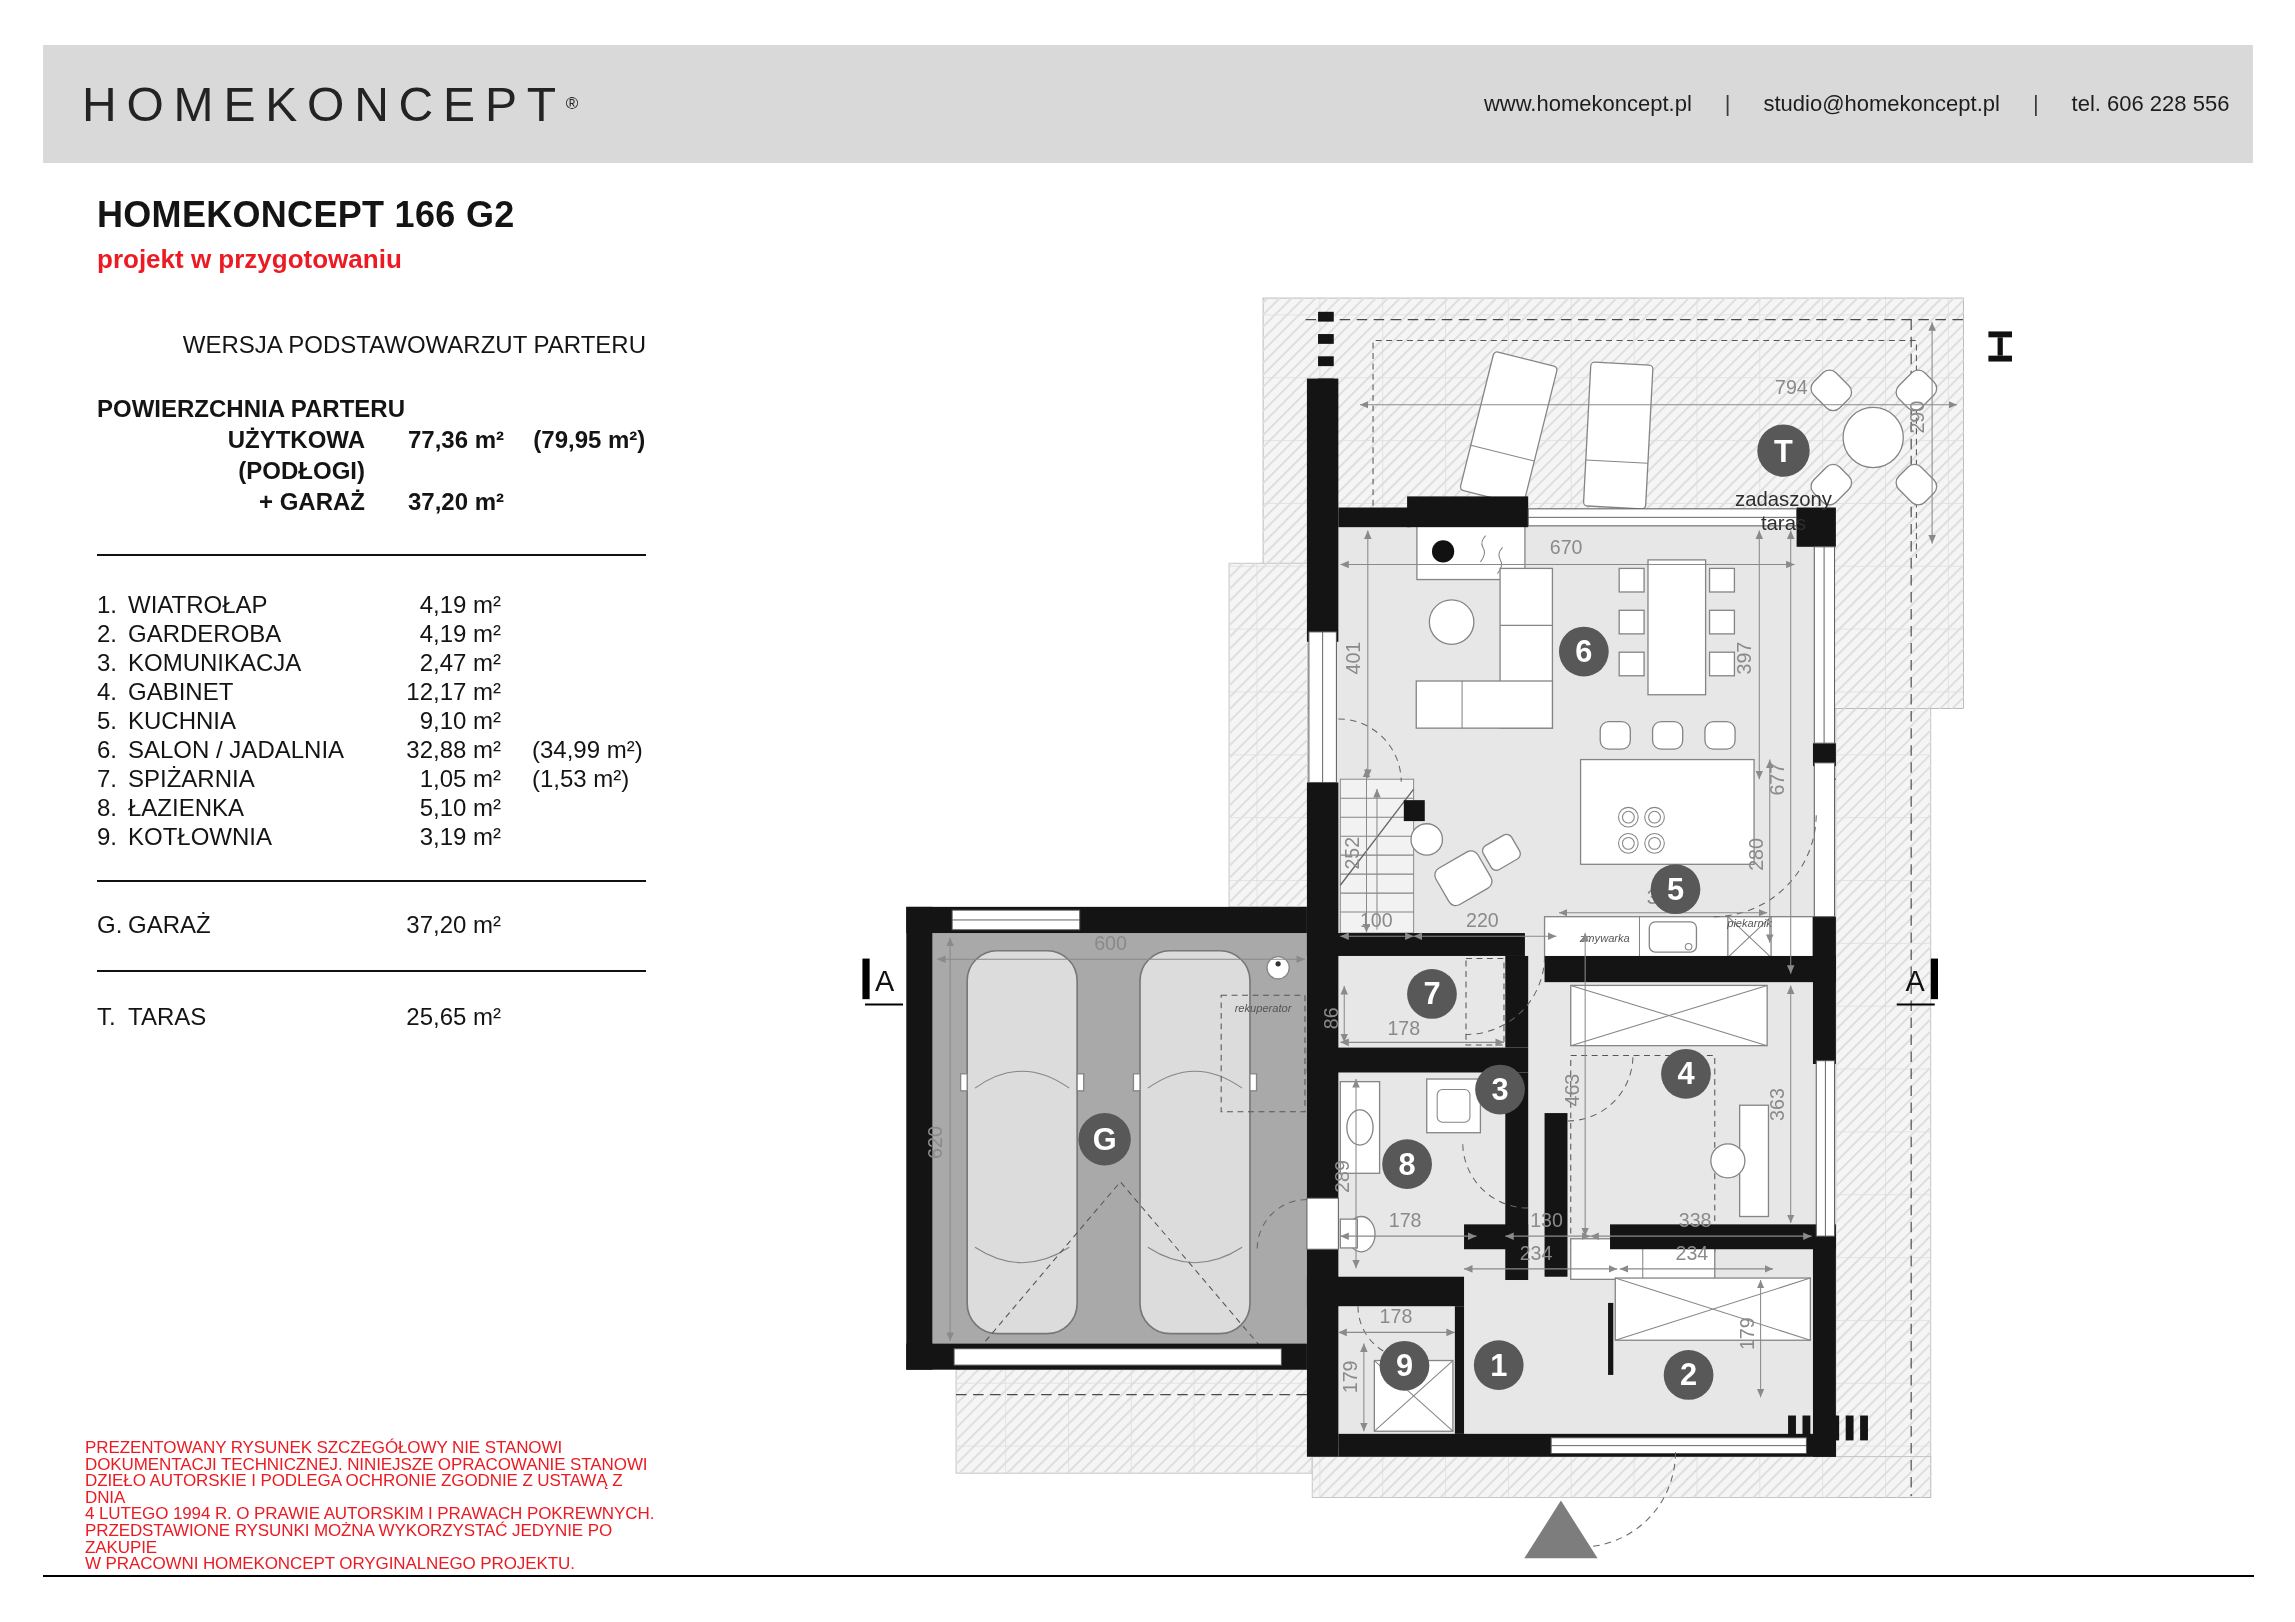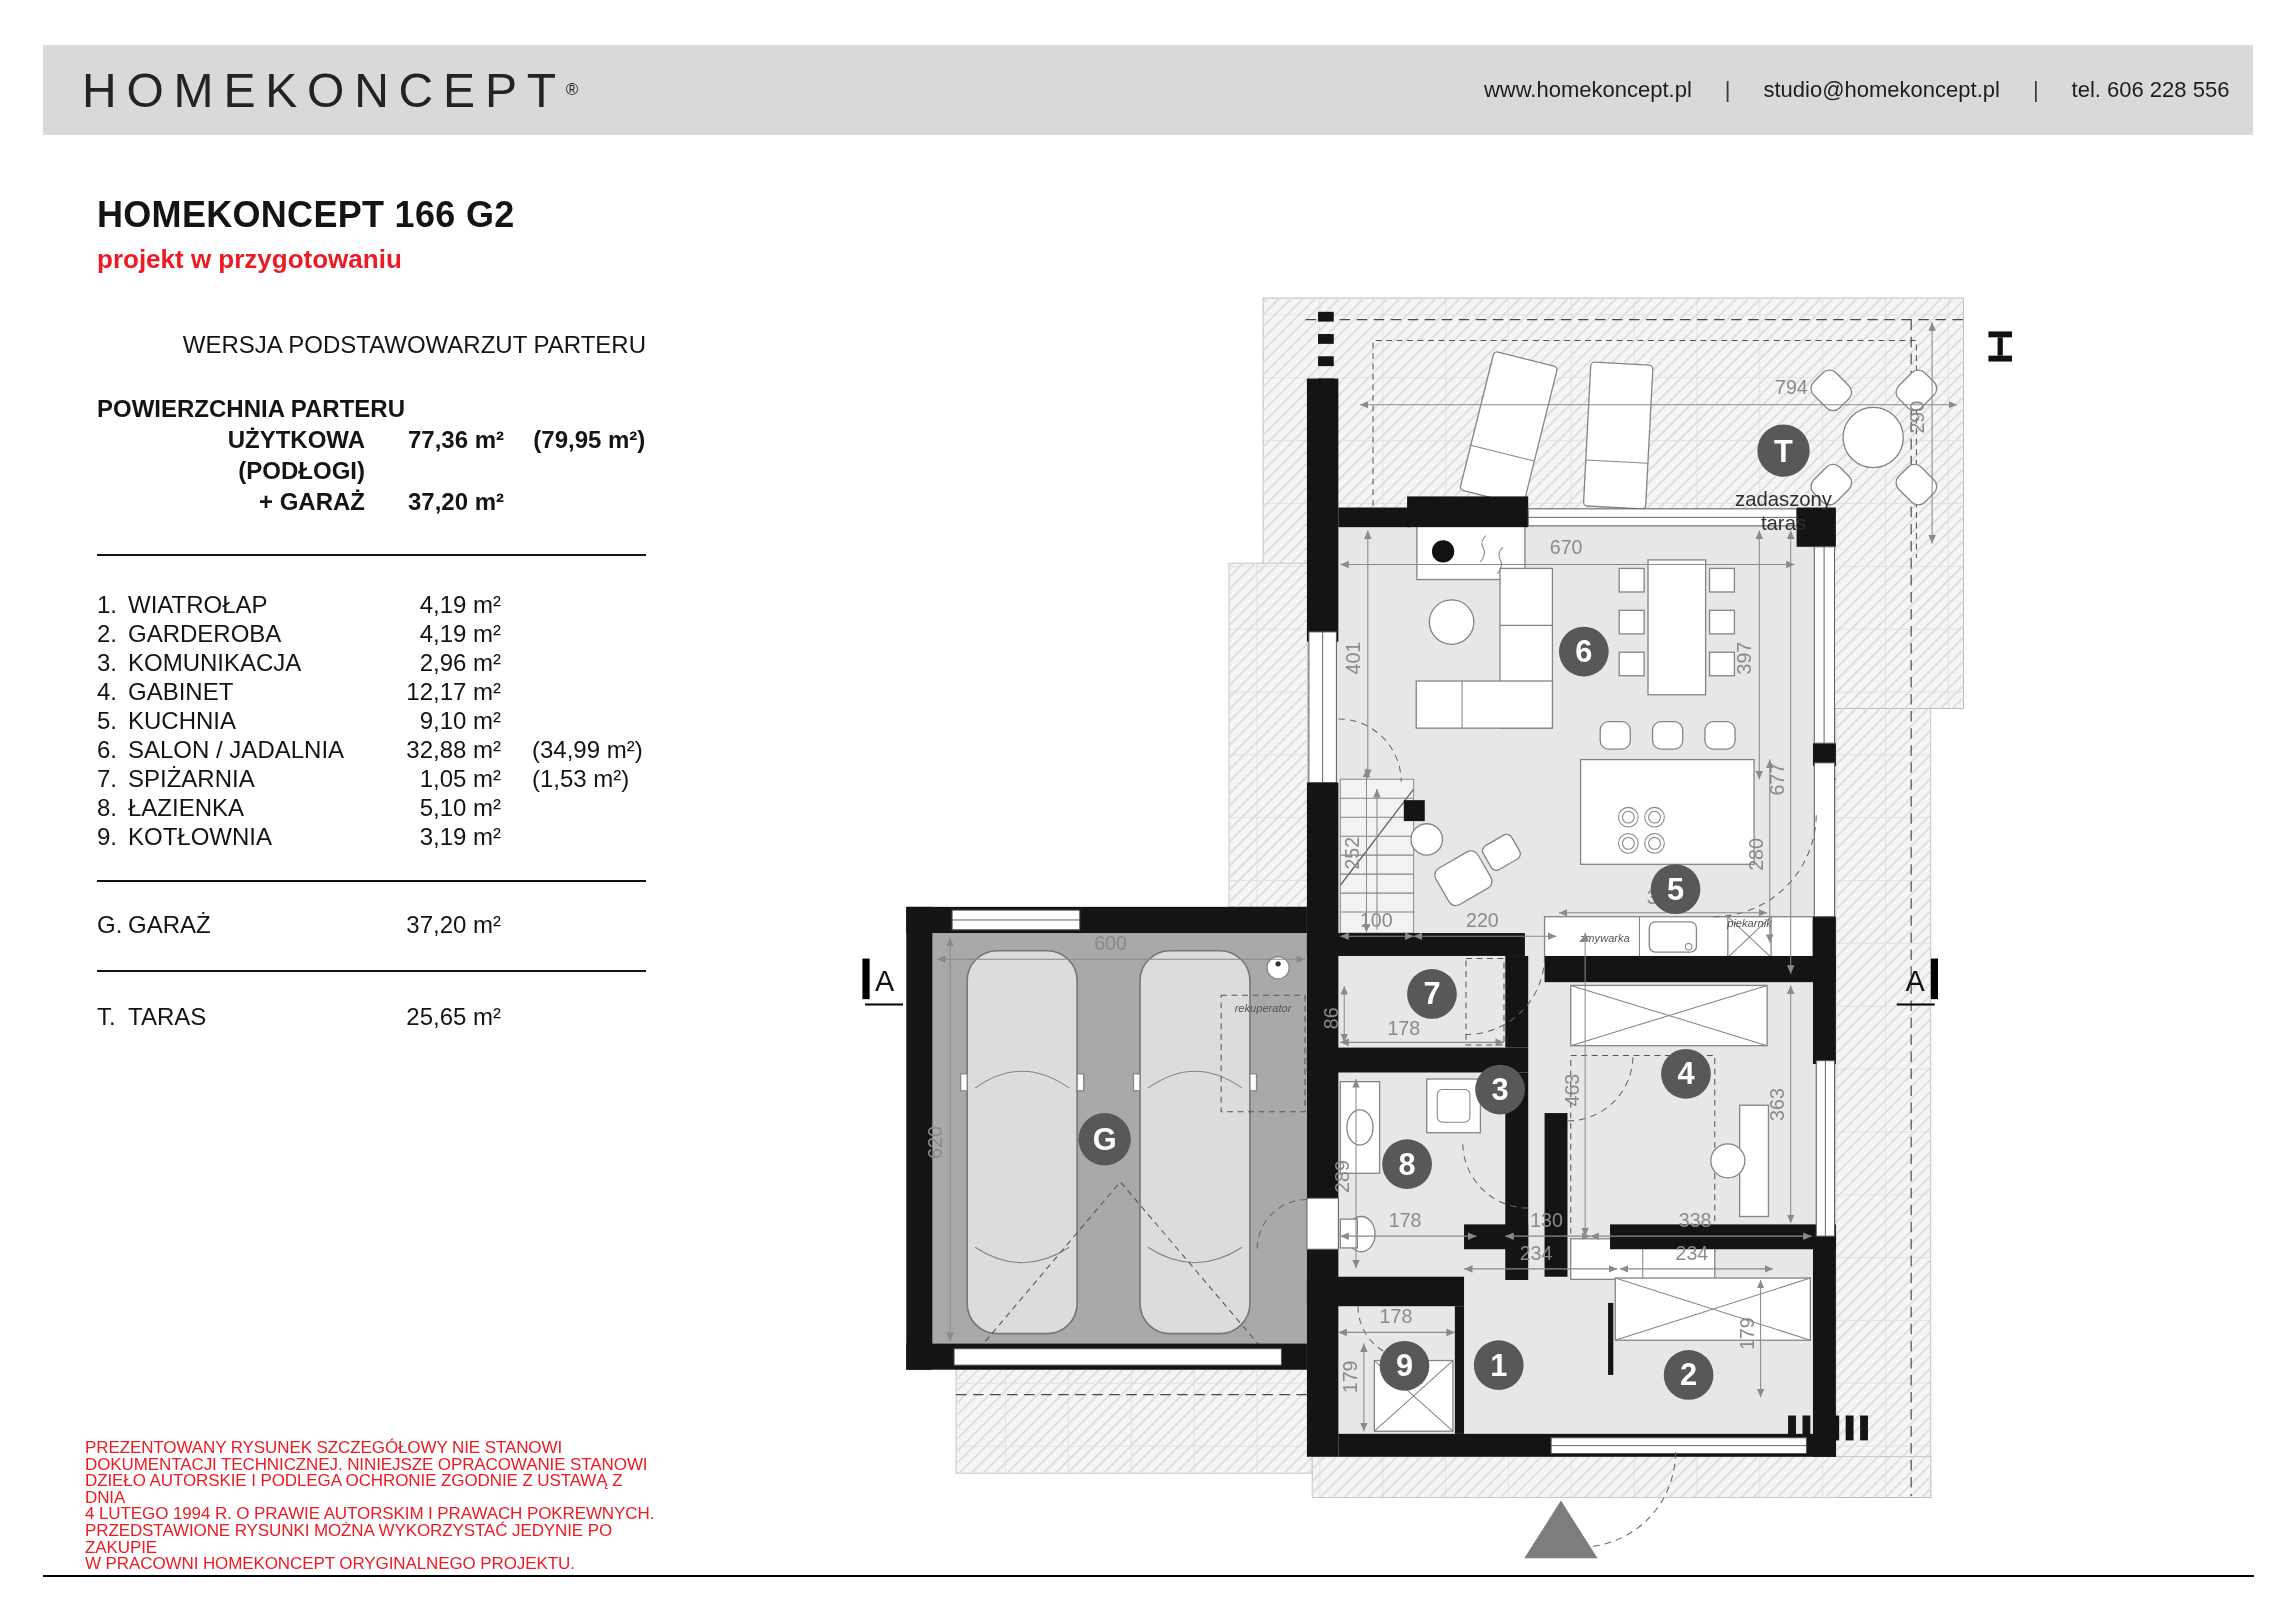--- a/index.html
+++ b/index.html
@@ -7,21 +7,21 @@
     --ink:#141414;
     --dim:#8a8a8a;
     --bar:#d9d9d9;
   }
   *{box-sizing:border-box}
   html,body{margin:0;padding:0;background:#fff}
   .page{position:relative;width:2295px;height:1623px;background:#fff;overflow:hidden;
         font-family:"Liberation Sans", sans-serif;color:var(--ink)}
 
   
-  .topbar{position:absolute;left:43px;top:45px;width:2210px;height:90px;background:var(--bar);
+  .topbar{position:absolute;left:43px;top:45px;width:2210px;height:118px;background:var(--bar);
           display:flex;align-items:center;justify-content:space-between;padding:0 23.6px 0 39px}
   .logo{font-size:48px;font-weight:500;letter-spacing:9.8px;color:#232323;white-space:nowrap}
   .logo sup{font-size:17px;letter-spacing:0;vertical-align:11.8px}
   .contact{display:flex;align-items:center;gap:33px;font-size:22px;color:#1d1d1d;white-space:nowrap}
   .contact .sep{color:#3a3a3a}
 
   
   .info{position:absolute;left:97px;top:194px;width:549px}
   .proj-title{font-size:36px;font-weight:bold;margin:0;letter-spacing:0.3px}
   .proj-status{color:var(--red);font-size:26px;font-weight:bold;margin-top:7.9px}
@@ -120,21 +120,21 @@
         </div>
       <div class="rrow">
           <span class="num">2.</span>
           <span class="nm">GARDEROBA</span>
           <span class="ar">4,19 m²</span>
           <span class="ex"></span>
         </div>
       <div class="rrow">
           <span class="num">3.</span>
           <span class="nm">KOMUNIKACJA</span>
-          <span class="ar">2,96 m²</span>
+          <span class="ar">2,47 m²</span>
           <span class="ex"></span>
         </div>
       <div class="rrow">
           <span class="num">4.</span>
           <span class="nm">GABINET</span>
           <span class="ar">12,17 m²</span>
           <span class="ex"></span>
         </div>
       <div class="rrow">
           <span class="num">5.</span>

